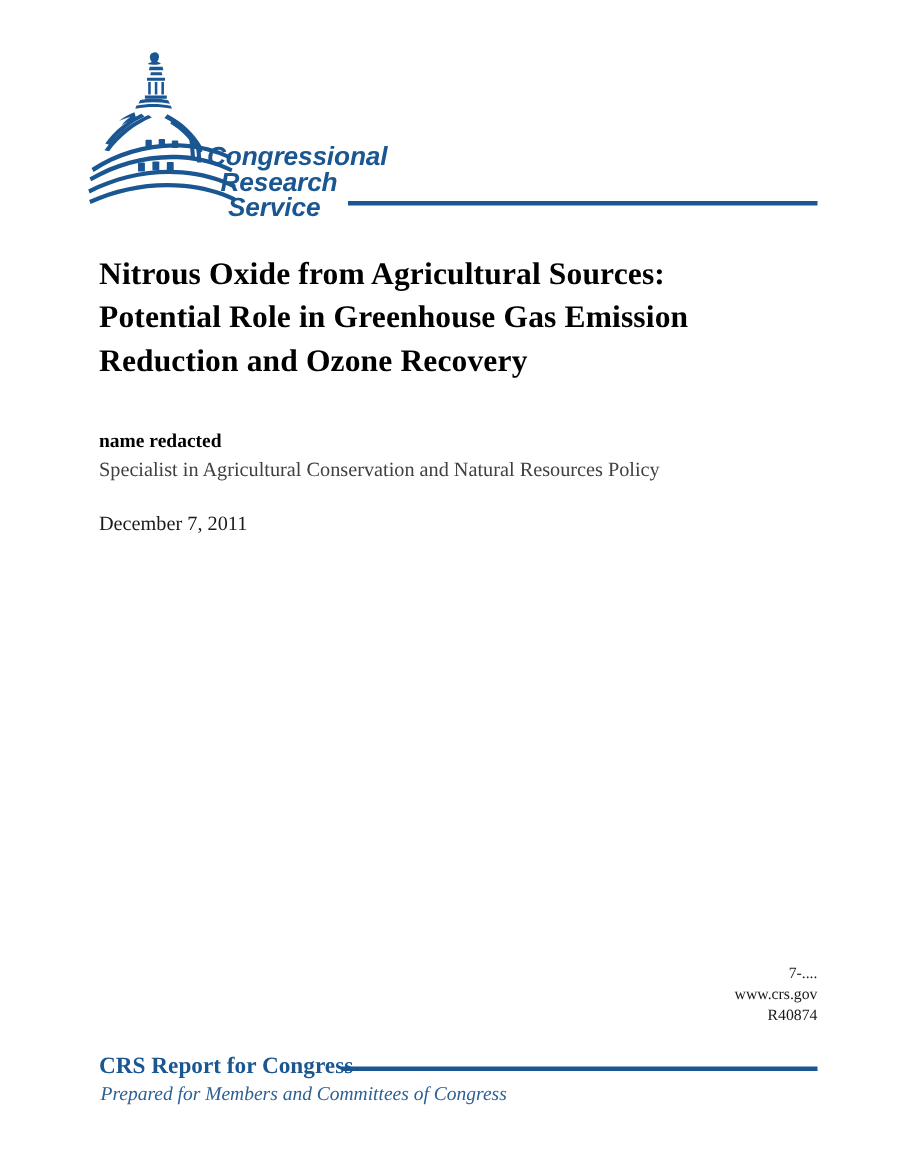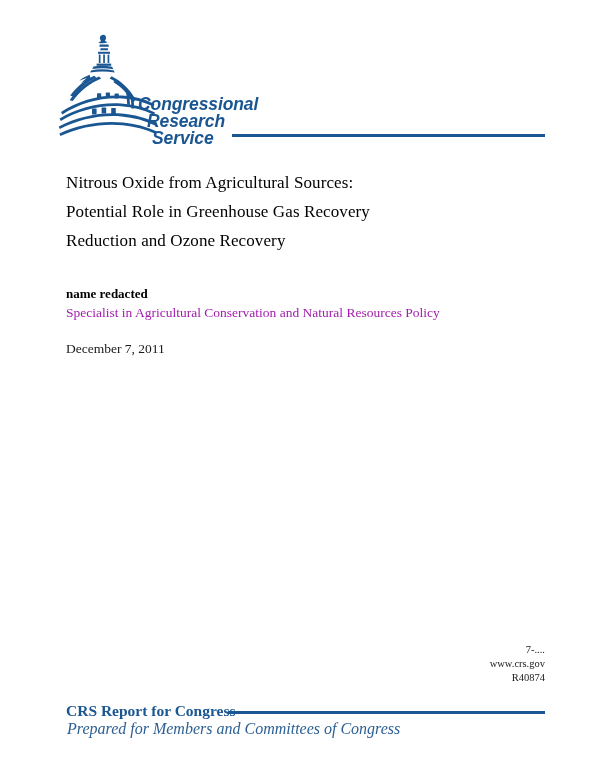--- a/index.html
+++ b/index.html
@@ -76,22 +76,22 @@
   
   .title-block {
     position: absolute;
     left: 66px;
     top: 168px;
     width: 470px;
   }
   .doc-title {
     margin: 0;
     font-family: "Liberation Serif", "DejaVu Serif", serif;
-    font-weight: normal;
-    font-size: 17px;
+    font-weight: bold;
+    font-size: 21px;
     line-height: 29px;
     color: #000000;
     letter-spacing: 0.1px;
   }
   .doc-title .tline { display: block; white-space: nowrap; }
 
   
   .byline {
     position: absolute;
     left: 66px;
@@ -102,21 +102,21 @@
     font-family: "Liberation Serif", "DejaVu Serif", serif;
     font-weight: bold;
     font-size: 13px;
     line-height: 18px;
     color: #000000;
   }
   .author-title {
     font-family: "Liberation Serif", "DejaVu Serif", serif;
     font-size: 13.5px;
     line-height: 19px;
-    color: #a21caf;
+    color: #404040;
   }
   .doc-date {
     position: absolute;
     left: 66px;
     top: 339px;
     font-family: "Liberation Serif", "DejaVu Serif", serif;
     font-size: 13.5px;
     line-height: 19px;
     color: #1a1a1a;
   }
@@ -169,21 +169,21 @@
     width: 317px;
     height: 2.5px;
     background: #1A5691;
   }
   .footer-tagline {
     position: absolute;
     left: 67px;
     top: 24px;
     font-family: "Liberation Serif", "DejaVu Serif", serif;
     font-style: italic;
-    font-size: 16px;
+    font-size: 13px;
     line-height: 14px;
     color: #2C5F93;
     white-space: nowrap;
     text-align: center;
   }
 </style>
 </head>
 <body>
 
 <div class="page">
@@ -250,21 +250,21 @@
       <div class="wordmark-line l2">Research</div>
       <div class="wordmark-line l3">Service</div>
     </div>
 
     <div class="masthead-rule"></div>
   </div>
 
   <div class="title-block">
     <h1 class="doc-title">
       <span class="tline">Nitrous Oxide from Agricultural Sources:</span>
-      <span class="tline">Potential Role in Greenhouse Gas Recovery</span>
+      <span class="tline">Potential Role in Greenhouse Gas Emission</span>
       <span class="tline">Reduction and Ozone Recovery</span>
     </h1>
   </div>
 
   <div class="byline">
     <div class="author-name">name redacted</div>
     <div class="author-title">Specialist in Agricultural Conservation and Natural Resources Policy</div>
   </div>
 
   <div class="doc-date">December 7, 2011</div>

